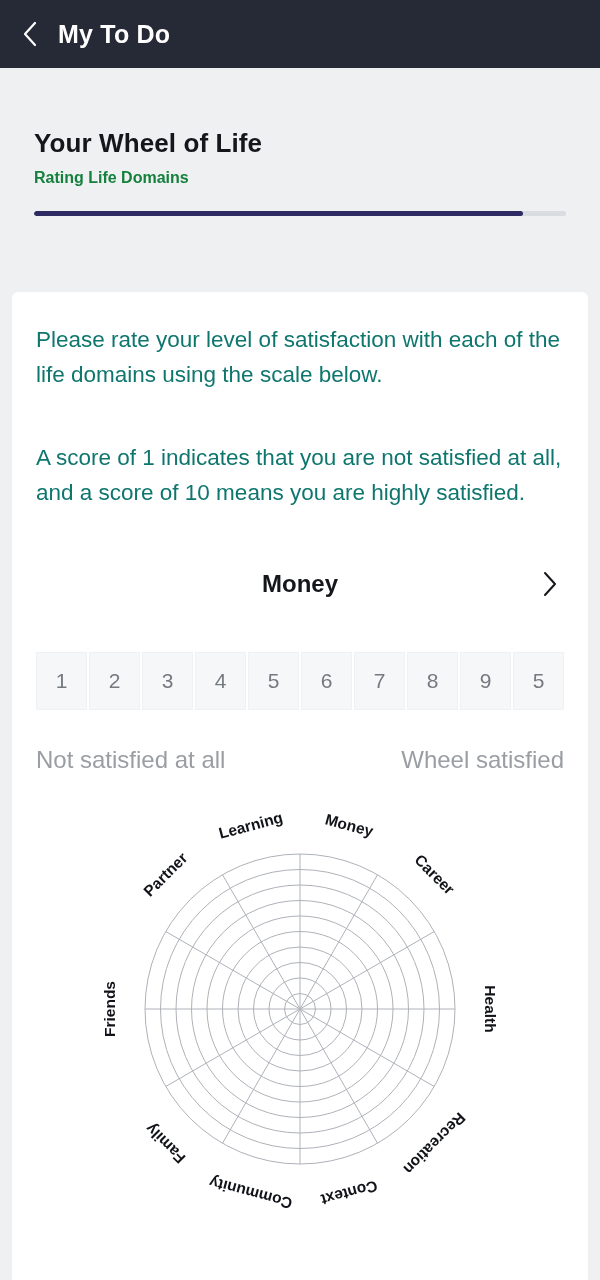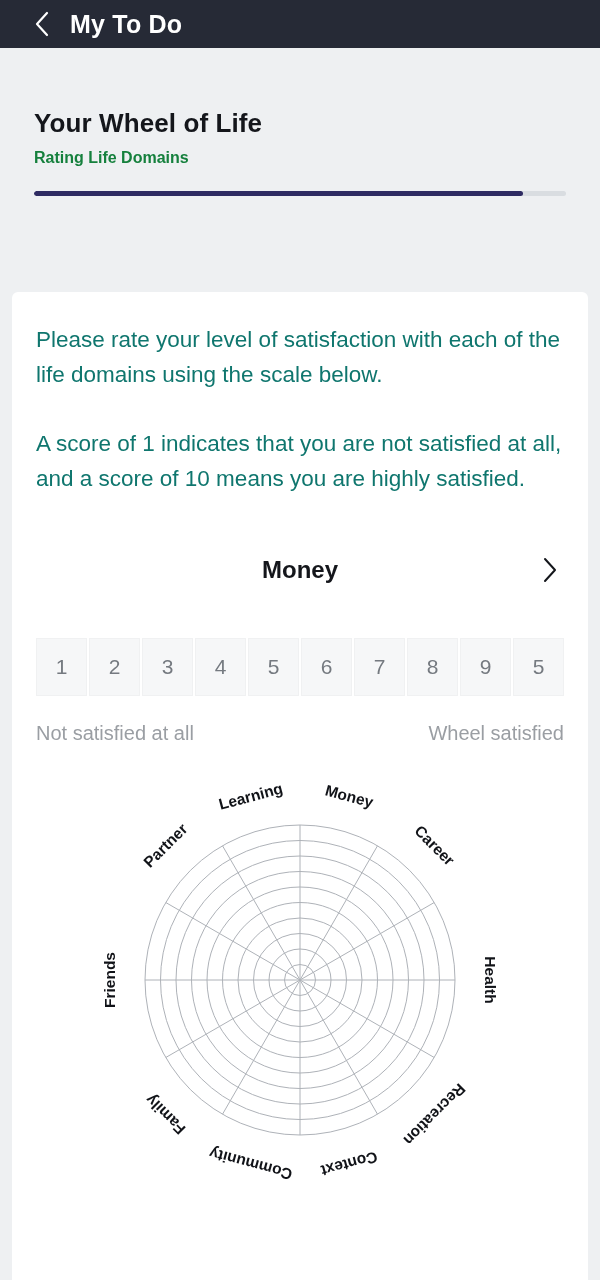--- a/index.html
+++ b/index.html
@@ -30,63 +30,63 @@
     border-radius: 4px; padding: 2px; position: relative;
   }
   .battery::after {
     content: ""; position: absolute; right: -5px; top: 5px;
     width: 3px; height: 6px; background: #111318; border-radius: 0 2px 2px 0;
   }
   .battery b { display: block; height: 100%; background: #111318; border-radius: 1px; }
 
   
   .navbar {
-    height: 48px; background: #262a36;
-    display: flex; align-items: center; gap: 18px; padding: 0 32px;
+    height: 68px; background: #262a36;
+    display: flex; align-items: center; gap: 18px; padding: 0 20px;
   }
   .nav-back { width: 20px; height: 28px; flex: none; cursor: pointer; }
   .nav-title { color: #ffffff; font-size: 25px; font-weight: 700; letter-spacing: .2px; }
 
   
   .header { padding: 26px 34px 0 34px; margin-top: 34px; }
   .header h1 { font-size: 26px; font-weight: 700; color: #14161b; letter-spacing: .1px; }
   .header h2 { font-size: 16px; font-weight: 700; color: #15803d; margin-top: 10px; }
   .progress-track {
     margin-top: 24px; height: 5px; background: #d9dde1; border-radius: 3px; overflow: hidden;
   }
   .progress-fill { height: 100%; background: #2e2b62; border-radius: 3px; }
 
   
   .card {
     position: absolute; left: 12px; right: 12px; top: 292px; bottom: 0;
     background: #ffffff; border-radius: 6px 6px 0 0;
     padding: 30px 24px 0 24px; overflow: hidden;
   }
   .para { font-size: 22.5px; line-height: 35px; color: #0f766e; }
-  .para + .para { margin-top: 34px; }
+  .para + .para { margin-top: 48px; }
 
   
   .domain-row {
     display: flex; align-items: center; justify-content: center;
     position: relative; margin-top: 52px; height: 44px; cursor: pointer;
   }
   .domain-name { font-size: 24px; font-weight: 700; color: #14161b; }
   .domain-chev { position: absolute; right: 6px; width: 16px; height: 26px; }
 
   
   .scale { display: flex; gap: 2px; margin-top: 46px; }
   .scale-cell {
     flex: 1; height: 58px; background: #f6f7f8;
     border: 1px solid #f0f1f2;
     display: flex; align-items: center; justify-content: center;
     font-size: 21px; color: #757a80; cursor: pointer;
   }
   .scale-labels {
     display: flex; justify-content: space-between;
-    margin-top: 26px; font-size: 20px; color: #9a9ea3;
+    margin-top: 36px; font-size: 24px; color: #9a9ea3;
   }
 
   
   .wheel-wrap { margin-top: 30px; display: flex; justify-content: center; }
   .wheel-label { font-size: 15.5px; font-weight: 700; fill: #111318; font-family: "Liberation Sans", sans-serif; }
 </style>
 </head>
 <body>
 
 <div class="screen">

